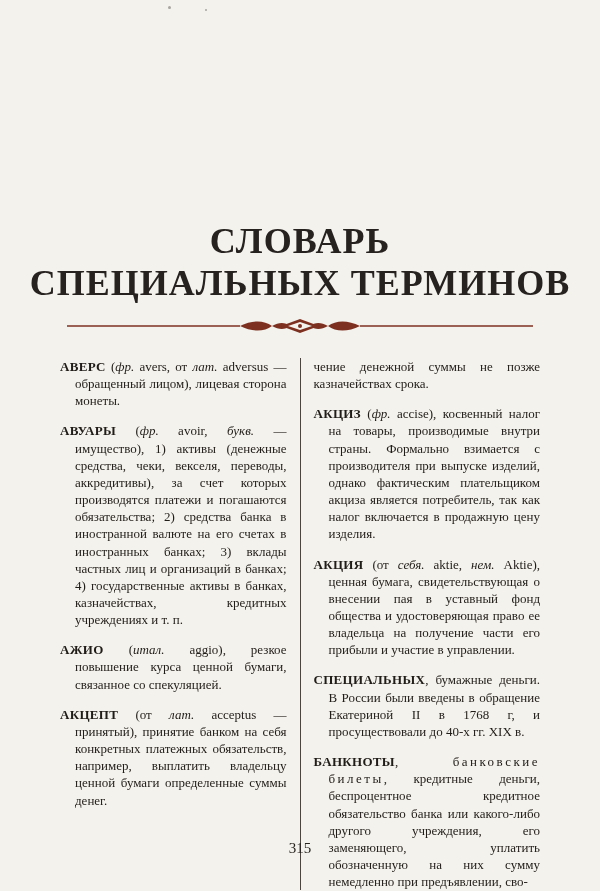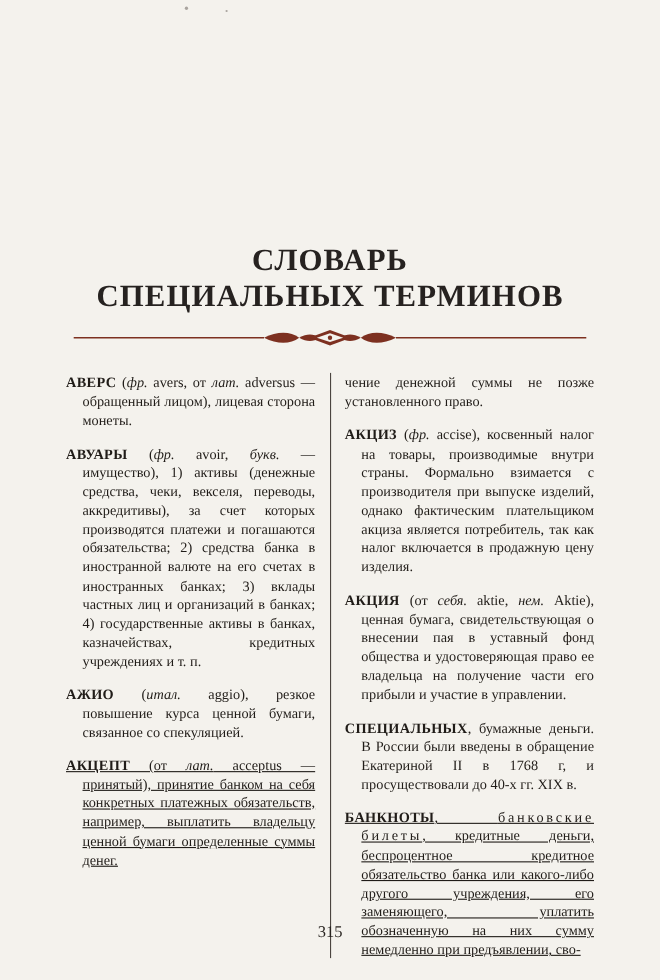--- a/index.html
+++ b/index.html
@@ -15,21 +15,21 @@
   .page { position: relative; width: 600px; height: 891px; }
 
   .speck { position: absolute; background: #6b655e; border-radius: 50%; opacity: .55; }
   .speck.s1 { left: 168px; top: 6px; width: 3px; height: 3px; }
   .speck.s2 { left: 205px; top: 9px; width: 2px; height: 2px; }
 
   .title {
     padding-top: 220px;
     text-align: center;
     font-weight: bold;
-    font-size: 28px;
+    font-size: 36px;
     line-height: 1.18;
     letter-spacing: 1px;
     color: #262220;
   }
 
   .ornament-wrap {
     text-align: center;
     margin-top: 13px;
     height: 18px;
   }
@@ -48,21 +48,21 @@
   }
   .col.left  { padding-right: 13px; }
   .col.right { padding-left: 13px; }
   .rule { width: 1px; background: #4b4540; }
 
   .entry {
     margin: 0 0 13px 0;
     padding-left: 15px;
     text-indent: -15px;
   }
-  .entry:last-child { margin-bottom: 0; text-decoration: underline; }
+  .entry:last-child { margin-bottom: 0; }
   .cont { margin: 0 0 13px 0; }
   .term { font-weight: bold; letter-spacing: .3px; }
   .sp { letter-spacing: 2.5px; }
 
   .pagenum {
     position: absolute;
     left: 0; right: 0;
     bottom: 34px;
     text-align: center;
     font-size: 15px;
@@ -105,21 +105,21 @@
 
       <p class="entry"><b class="term">АЖИО</b><span><span> (</span><i>итал.</i><span> aggio), резкое повышение курса ценной бумаги, связанное со спекуляцией.</span></span></p>
 
       <p class="entry"><b class="term">АКЦЕПТ</b><span><span> (от </span><i>лат.</i><span> acceptus — принятый), принятие банком на себя конкретных платежных обязательств, например, выплатить владельцу ценной бумаги определенные суммы денег.</span></span></p>
 
     </div>
 
     <div class="rule"></div>
 
     <div class="col right">
-      <p class="cont">чение денежной суммы не позже установленного право.</p>
+      <p class="cont">чение денежной суммы не позже казначействах срока.</p>
 
       <p class="entry"><b class="term">АКЦИЗ</b><span><span> (</span><i>фр.</i><span> accise), косвенный налог на товары, производимые внутри страны. Формально взимается с производителя при выпуске изделий, однако фактическим плательщиком акциза является потребитель, так как налог включается в продажную цену изделия.</span></span></p>
 
       <p class="entry"><b class="term">АКЦИЯ</b><span><span> (от </span><i>себя.</i><span> aktie, </span><i>нем.</i><span> Aktie), ценная бумага, свидетельствующая о внесении пая в уставный фонд общества и удостоверяющая право ее владельца на получение части его прибыли и участие в управлении.</span></span></p>
 
       <p class="entry"><b class="term">СПЕЦИАЛЬНЫХ</b><span><span>, бумажные деньги. В России были введены в обращение Екатериной II в 1768 г, и просуществовали до 40-х гг. XIX в.</span></span></p>
 
       <p class="entry"><b class="term">БАНКНОТЫ</b><span><span>, </span><span class="sp">банковские билеты</span><span>, кредитные деньги, беспроцентное кредитное обязательство банка или какого-либо другого учреждения, его заменяющего, уплатить обозначенную на них сумму немедленно при предъявлении, сво-</span></span></p>
     </div>
 

